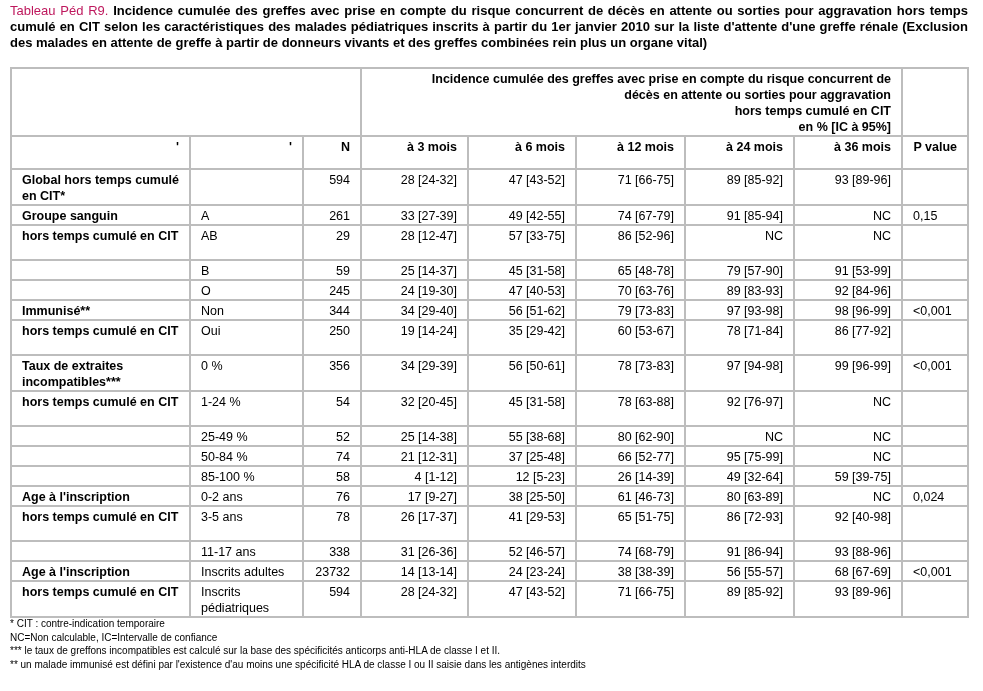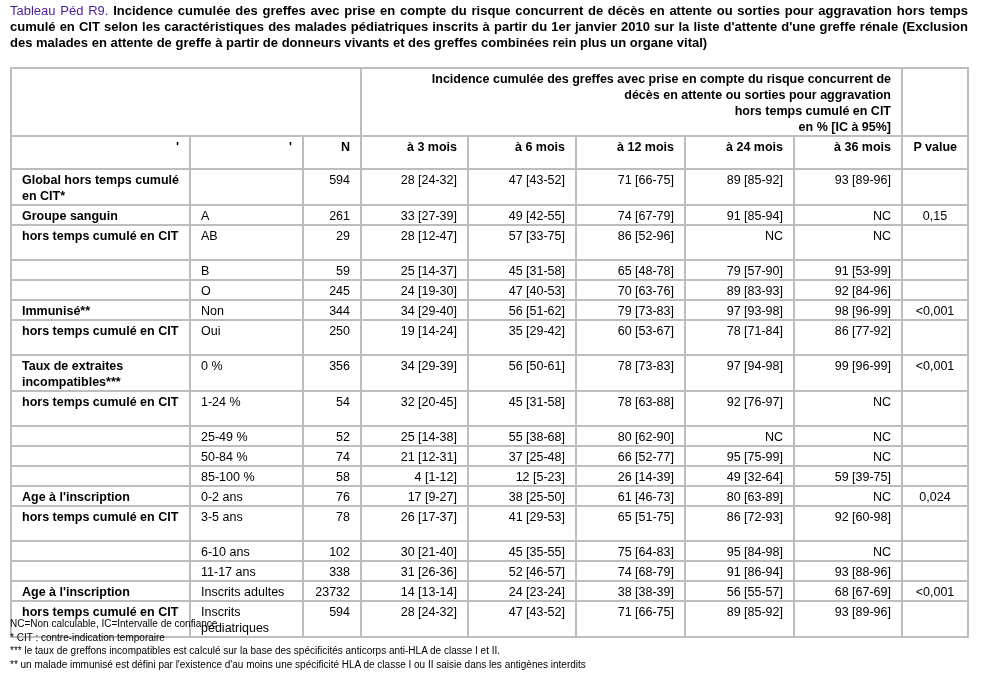--- a/index.html
+++ b/index.html
@@ -1,31 +1,31 @@
 <!DOCTYPE html>
 <html><head>
 <meta charset="utf-8">
 <style>
   html, body { margin: 0; padding: 0; background: #ffffff; }
   body { width: 983px; height: 691px; position: relative; overflow: hidden;
          font-family: "Liberation Sans", sans-serif; color: #000; }
   .caption { position: absolute; left: 10px; top: 3px; width: 958px;
              font-size: 13px; line-height: 16px; font-weight: bold; text-align: justify; }
-  .caption .lead { color: #4c1d95; font-weight: normal; }
+  .caption .lead { color: #be185d; font-weight: normal; }
   table.main { position: absolute; left: 10px; top: 67px; border-collapse: collapse;
                table-layout: fixed; font-size: 12.5px; }
   table.main td, table.main th { border: 2px solid #bdbdbd; padding: 2px 10px 0 10px;
                vertical-align: top; line-height: 16px; overflow: hidden; }
   table.main th { font-weight: bold; text-align: right; }
   .sh { height: 62px; }
   .colhead { height: 29px; }
   td.lab { font-weight: bold; text-align: left; margin-top: 20px; }
   td.mod { text-align: left; }
   td.num { text-align: right; }
-  td.pv { text-align: center; }
+  td.pv { text-align: left; }
   .r1 { height: 14px; }
   .r2 { height: 31px; }
   .notes { position: absolute; left: 10px; top: 617px; font-size: 10px; line-height: 13.5px; }
 </style>
 </head>
 <body>
 
 <div class="caption"><span class="lead">Tableau Péd R9.</span><span> Incidence cumulée des greffes avec prise en compte du risque concurrent de décès en attente ou sorties pour aggravation hors temps cumulé en CIT selon les caractéristiques des malades pédiatriques inscrits à partir du 1er janvier 2010 sur la liste d'attente d'une greffe rénale (Exclusion des malades en attente de greffe à partir de donneurs vivants et des greffes combinées rein plus un organe vital)</span></div>
 
 <table class="main">
@@ -208,33 +208,22 @@
         <td class="pv r1">0,024</td>
       </tr>
       <tr>
         <td class="lab r2">hors temps cumulé en CIT</td>
         <td class="mod r2">3-5 ans</td>
         <td class="num r2">78</td>
         <td class="num r2">26 [17-37]</td>
         <td class="num r2">41 [29-53]</td>
         <td class="num r2">65 [51-75]</td>
         <td class="num r2">86 [72-93]</td>
-        <td class="num r2">92 [60-98]</td>
-        <td class="pv r2"></td>
-      </tr>
-      <tr>
-        <td class="lab r1"></td>
-        <td class="mod r1">6-10 ans</td>
-        <td class="num r1">102</td>
-        <td class="num r1">30 [21-40]</td>
-        <td class="num r1">45 [35-55]</td>
-        <td class="num r1">75 [64-83]</td>
-        <td class="num r1">95 [84-98]</td>
-        <td class="num r1">NC</td>
-        <td class="pv r1"></td>
+        <td class="num r2">92 [40-98]</td>
+        <td class="pv r2"></td>
       </tr>
       <tr>
         <td class="lab r1"></td>
         <td class="mod r1">11-17 ans</td>
         <td class="num r1">338</td>
         <td class="num r1">31 [26-36]</td>
         <td class="num r1">52 [46-57]</td>
         <td class="num r1">74 [68-79]</td>
         <td class="num r1">91 [86-94]</td>
         <td class="num r1">93 [88-96]</td>
@@ -259,17 +248,17 @@
         <td class="num r2">47 [43-52]</td>
         <td class="num r2">71 [66-75]</td>
         <td class="num r2">89 [85-92]</td>
         <td class="num r2">93 [89-96]</td>
         <td class="pv r2"></td>
       </tr>
     </tbody>
 </table>
 
 <div class="notes">
+  <div>* CIT : contre-indication temporaire</div>
   <div>NC=Non calculable, IC=Intervalle de confiance</div>
-  <div>* CIT : contre-indication temporaire</div>
   <div>*** le taux de greffons incompatibles est calculé sur la base des spécificités anticorps anti-HLA de classe I et II.</div>
   <div>** un malade immunisé est défini par l'existence d'au moins une spécificité HLA de classe I ou II saisie dans les antigènes interdits</div>
 </div>
 
 </body></html>

